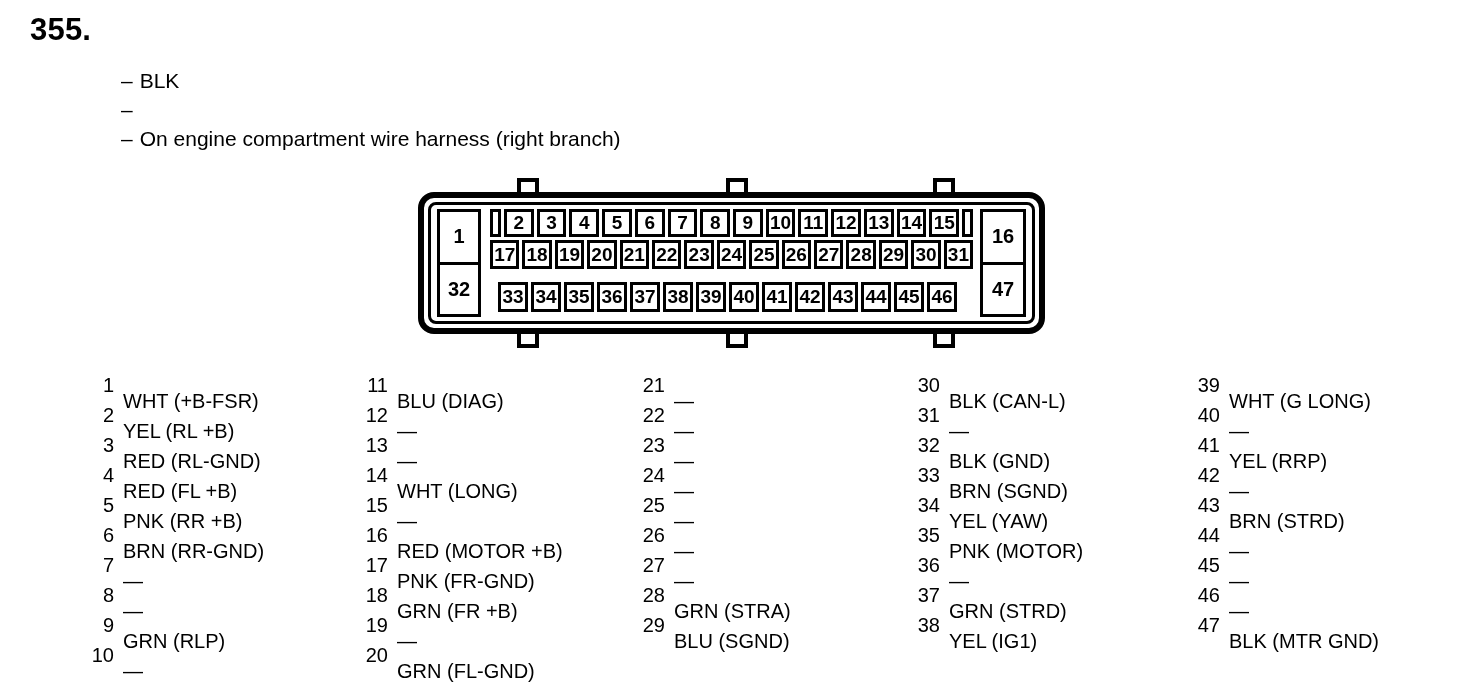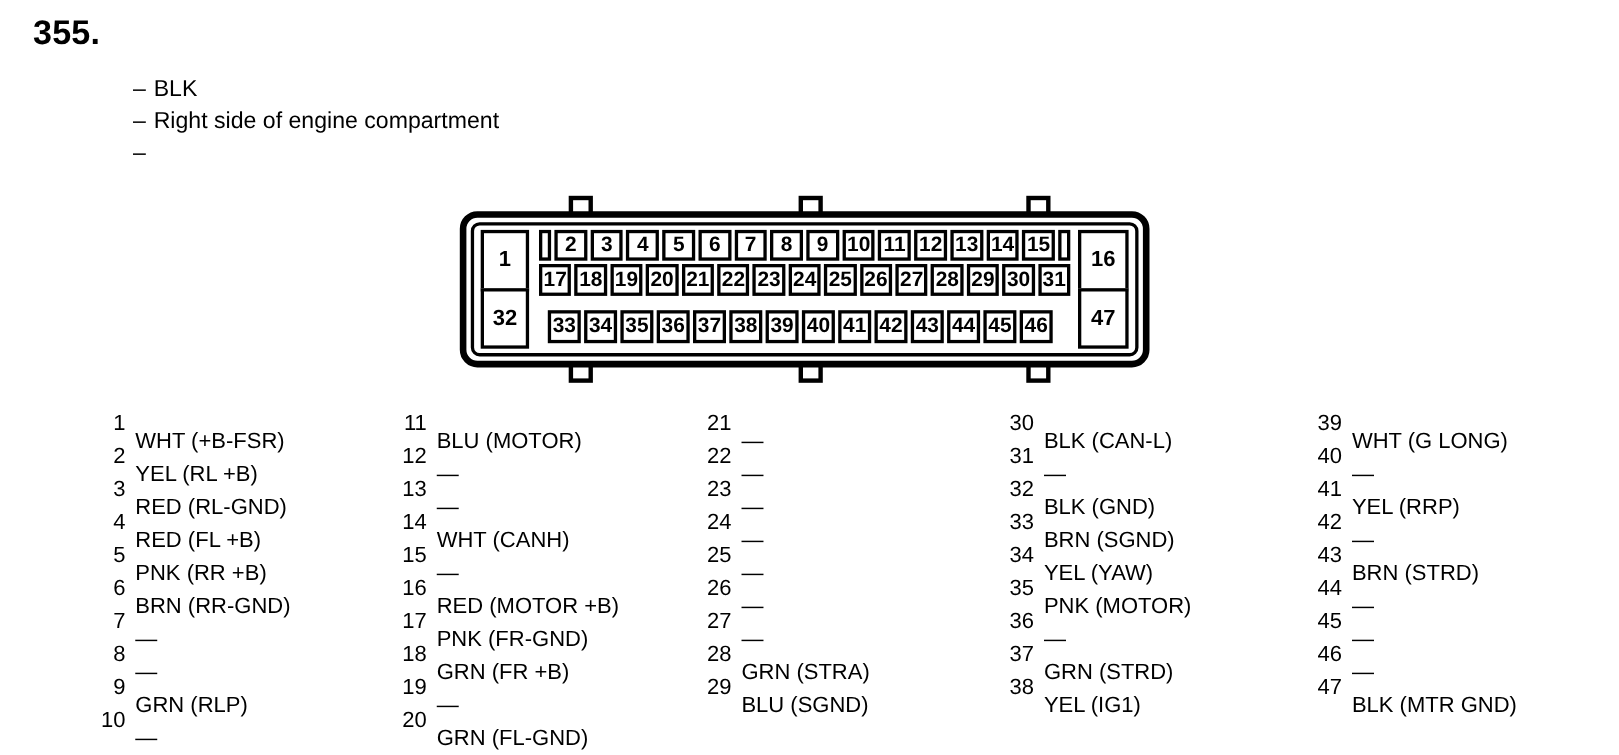--- a/index.html
+++ b/index.html
@@ -59,24 +59,24 @@
     <span>355.</span>
   </div>
 
   <div class="bullets">
       <div class="bullet-line">
         <span class="bullet-dash">–</span>
         <span>BLK</span>
       </div>
       <div class="bullet-line">
         <span class="bullet-dash">–</span>
-        <span>Right side of engine compartment</span>
       </div>
       <div class="bullet-line">
         <span class="bullet-dash">–</span>
+        <span>On engine compartment wire harness (right branch)</span>
       </div>
     </div>
 
   <div class="connector">
     <div class="conn-tab t x1"></div>
     <div class="conn-tab t x2"></div>
     <div class="conn-tab t x3"></div>
     <div class="conn-tab b x1"></div>
     <div class="conn-tab b x2"></div>
     <div class="conn-tab b x3"></div>
@@ -197,33 +197,33 @@
           <span class="pin-desc">GRN (RLP)</span>
         </div>
         <div class="pin-row">
           <span class="pin-num">10</span>
           <span class="pin-desc">—</span>
         </div>
       </div>
     <div class="pin-col c1">
         <div class="pin-row">
           <span class="pin-num">11</span>
-          <span class="pin-desc">BLU (MOTOR)</span>
+          <span class="pin-desc">BLU (DIAG)</span>
         </div>
         <div class="pin-row">
           <span class="pin-num">12</span>
           <span class="pin-desc">—</span>
         </div>
         <div class="pin-row">
           <span class="pin-num">13</span>
           <span class="pin-desc">—</span>
         </div>
         <div class="pin-row">
           <span class="pin-num">14</span>
-          <span class="pin-desc">WHT (CANH)</span>
+          <span class="pin-desc">WHT (LONG)</span>
         </div>
         <div class="pin-row">
           <span class="pin-num">15</span>
           <span class="pin-desc">—</span>
         </div>
         <div class="pin-row">
           <span class="pin-num">16</span>
           <span class="pin-desc">RED (MOTOR +B)</span>
         </div>
         <div class="pin-row">

